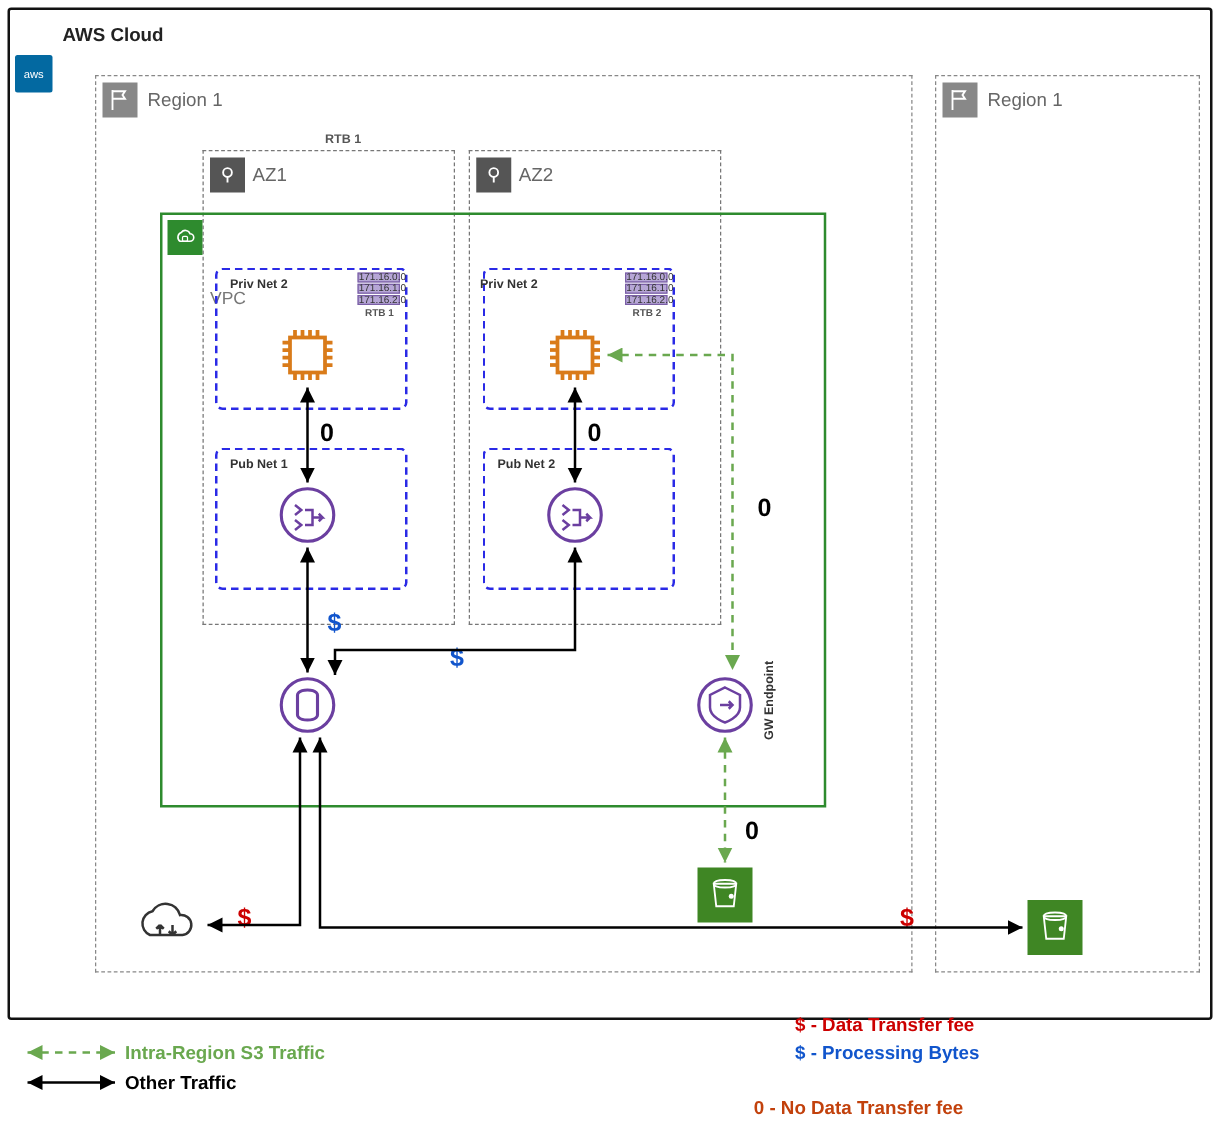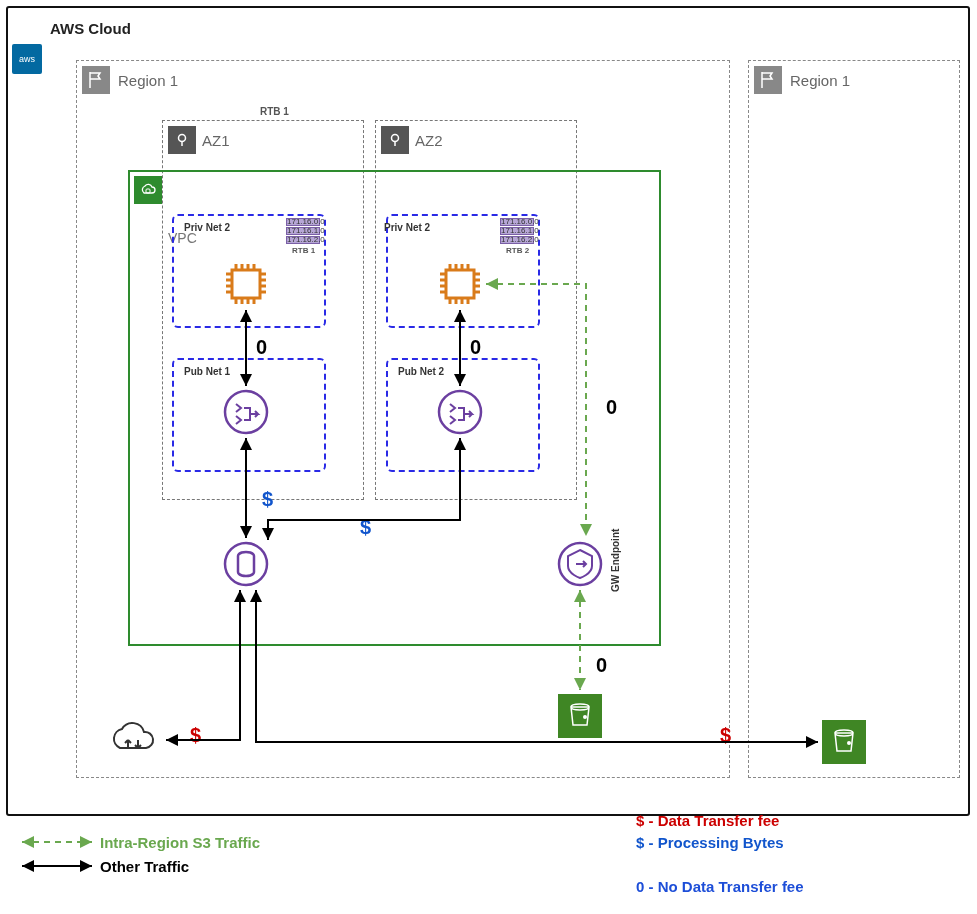--- a/index.html
+++ b/index.html
@@ -259,15 +259,15 @@
     <line x1="580" y1="590" x2="580" y2="690" stroke="#6aa84f" stroke-width="2" stroke-dasharray="6 5" marker-start="url(#ahGstart)" marker-end="url(#ahG)"></line>
 
     <line x1="22" y1="842" x2="92" y2="842" stroke="#6aa84f" stroke-width="2" stroke-dasharray="6 5" marker-start="url(#ahGstart)" marker-end="url(#ahG)"></line>
     <line x1="22" y1="866" x2="92" y2="866" stroke="#000" stroke-width="2" marker-start="url(#ahBstart)" marker-end="url(#ahB)"></line>
   </svg>
 
   <div class="label legend-text" style="left:100px; top:834px; color:#6aa84f;">Intra-Region S3 Traffic</div>
   <div class="label legend-text" style="left:100px; top:858px; color:#000;">Other Traffic</div>
   <div class="label legend-text" style="left:636px; top:834px; color:#1155cc;">$ - Processing Bytes</div>
   <div class="label legend-text" style="left:636px; top:812px; color:#cc0000;text-align:center;">$ - Data Transfer fee</div>
-  <div class="label legend-text" style="left:636px; top:878px; color:#1d4ed8;">0 - No Data Transfer fee</div>
+  <div class="label legend-text" style="left:603px; top:878px; color:#c2410c;">0 - No Data Transfer fee</div>
 
 </div>
 
 </body></html>

